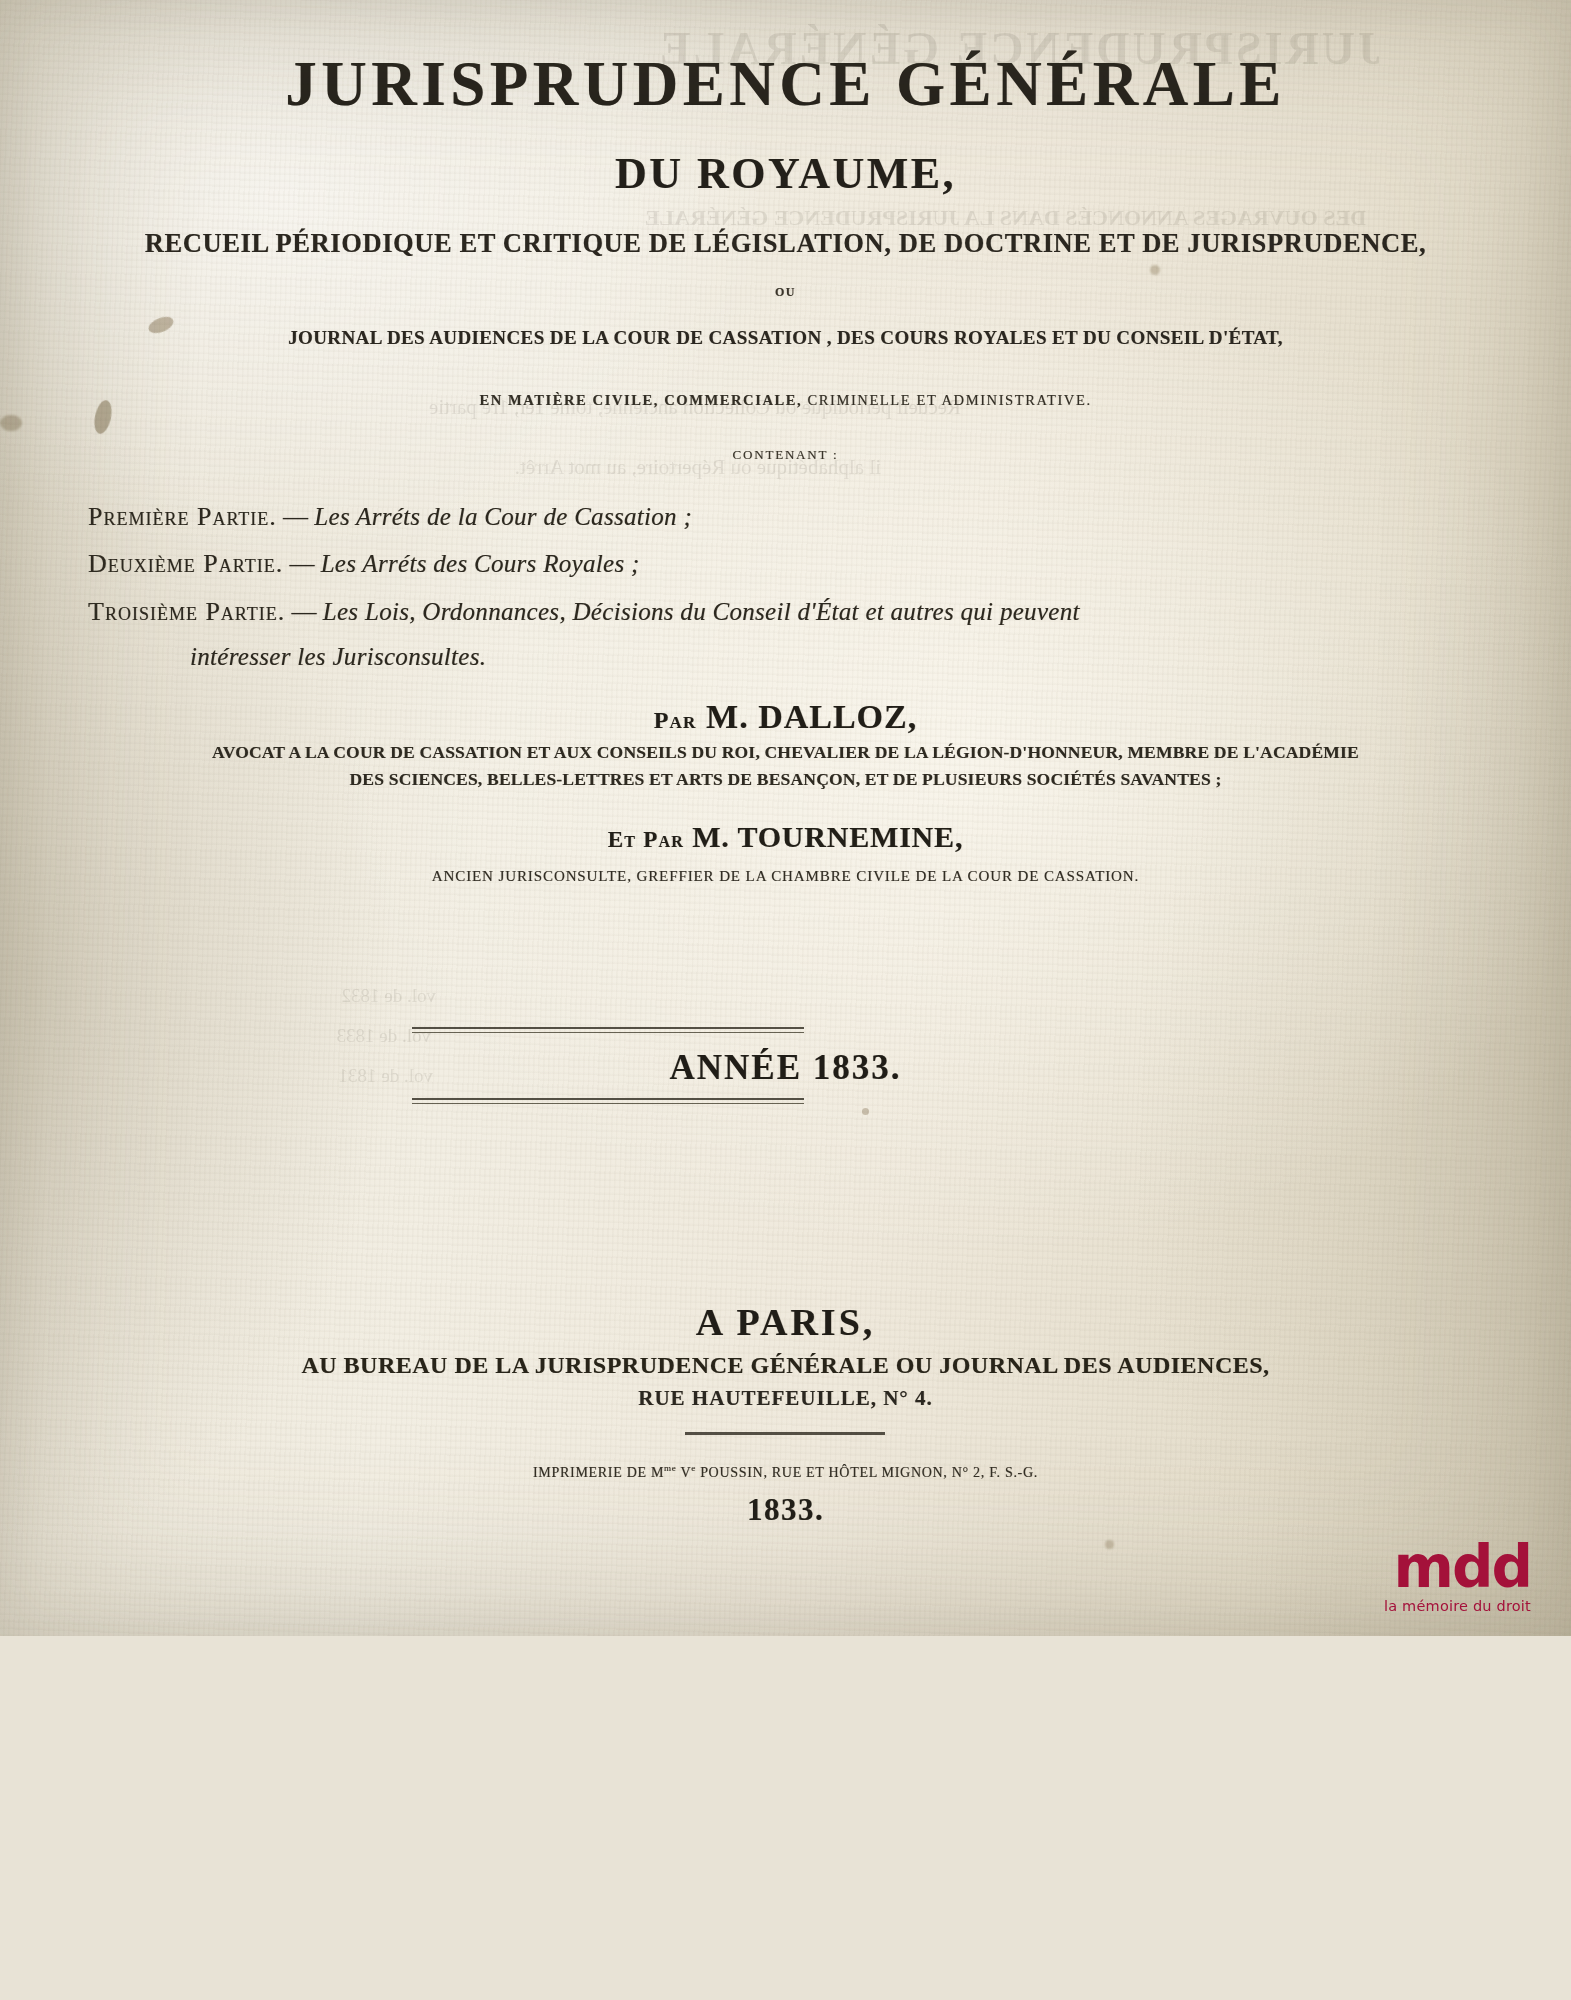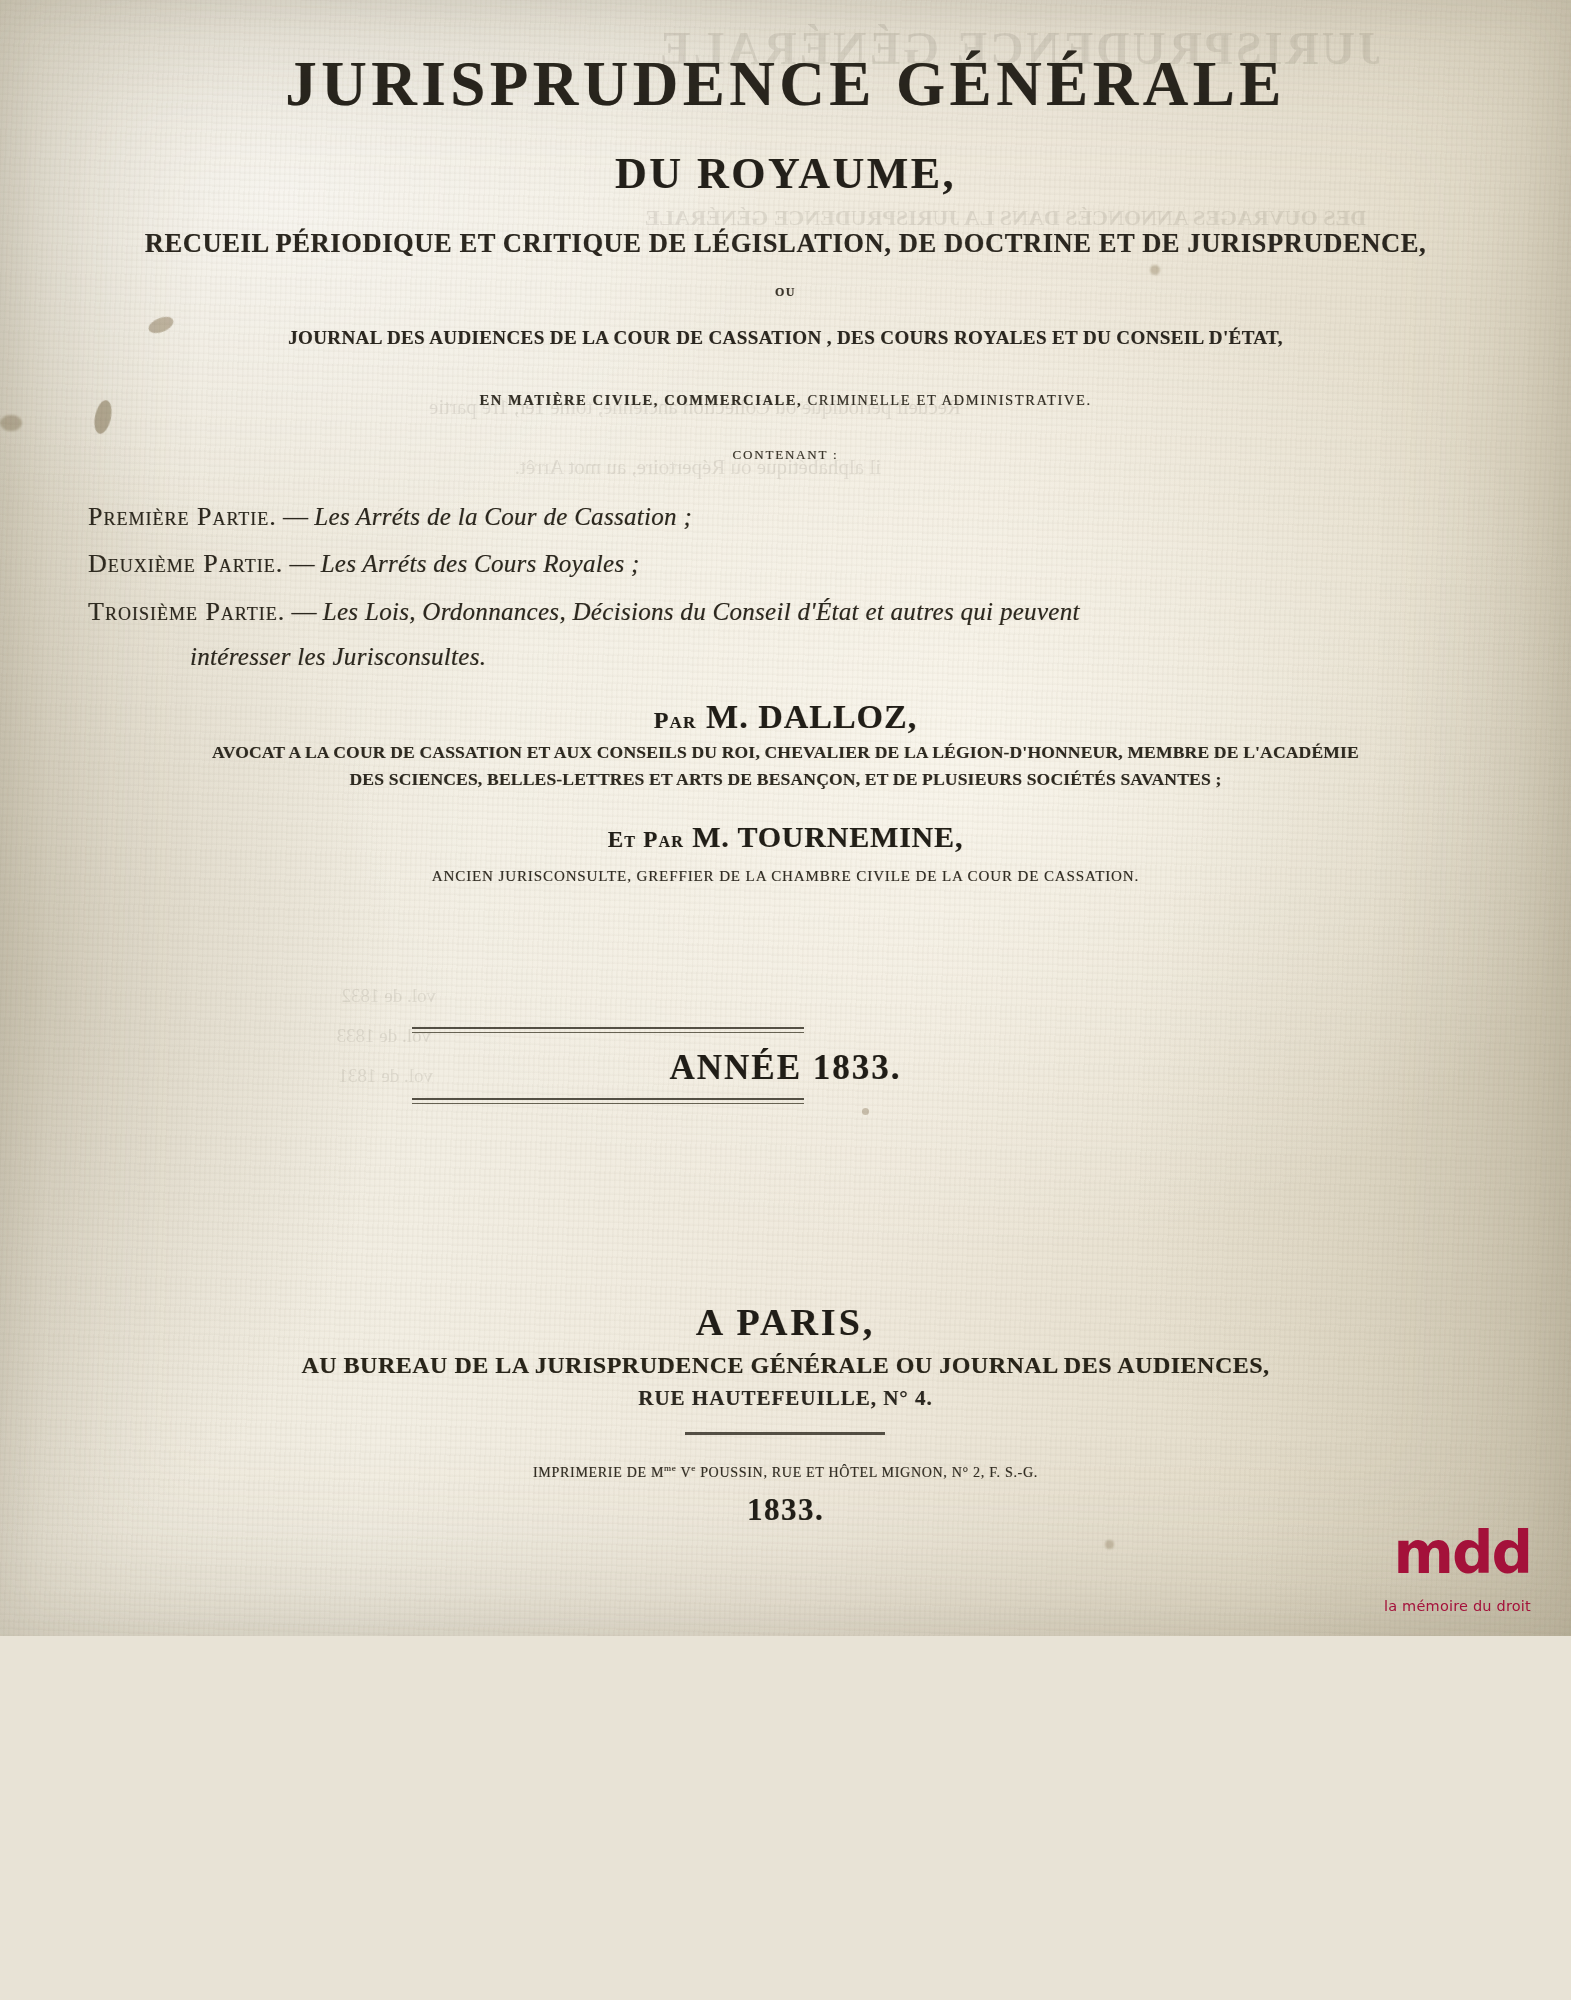--- a/index.html
+++ b/index.html
@@ -101,21 +101,21 @@
   .spot{position:absolute;border-radius:50%;pointer-events:none;mix-blend-mode:multiply;}
 
   
   #logo{position:absolute;right:40px;bottom:22px;text-align:right;}
   #logo .mdd{
     font-family:"DejaVu Sans", sans-serif;
     font-size:58px;font-weight:700;color:#a4113a;line-height:0.92;letter-spacing:-2px;
   }
   #logo .tag{
     font-family:"DejaVu Sans", sans-serif;
-    font-size:14.5px;color:#a4113a;letter-spacing:0.2px;margin-top:18px;
+    font-size:14.5px;color:#a4113a;letter-spacing:0.2px;margin-top:4px;
   }
 </style>
 </head>
 <body>
 
 <div id="page">
 
   <div id="showthrough">
     <div class="st" style="left:190px;top:22px;font-size:46px;font-weight:700;letter-spacing:3px;">JURISPRUDENCE GÉNÉRALE</div>
     <div class="st" style="left:205px;top:205px;font-size:22px;font-weight:700;">DES OUVRAGES ANNONCÉS DANS LA JURISPRUDENCE GÉNÉRALE</div>

